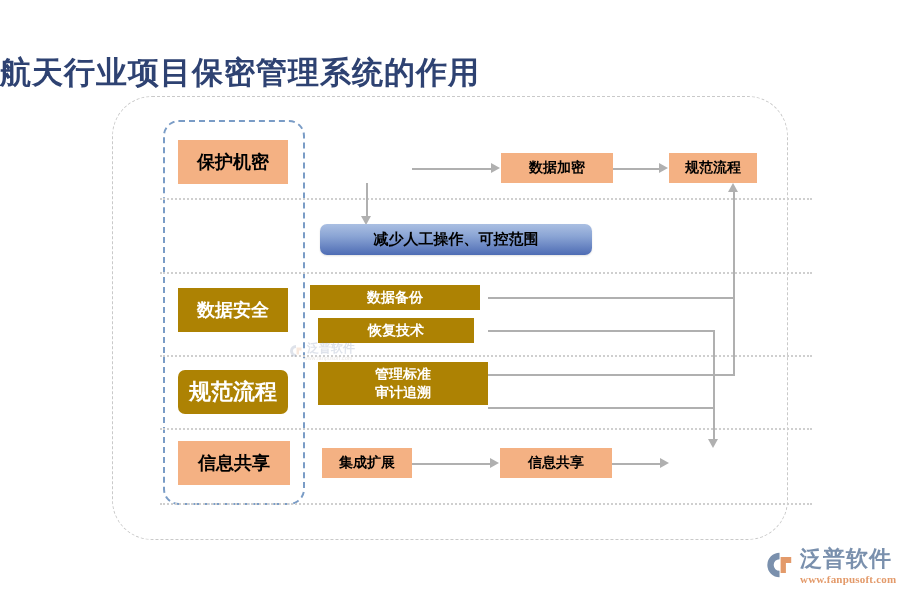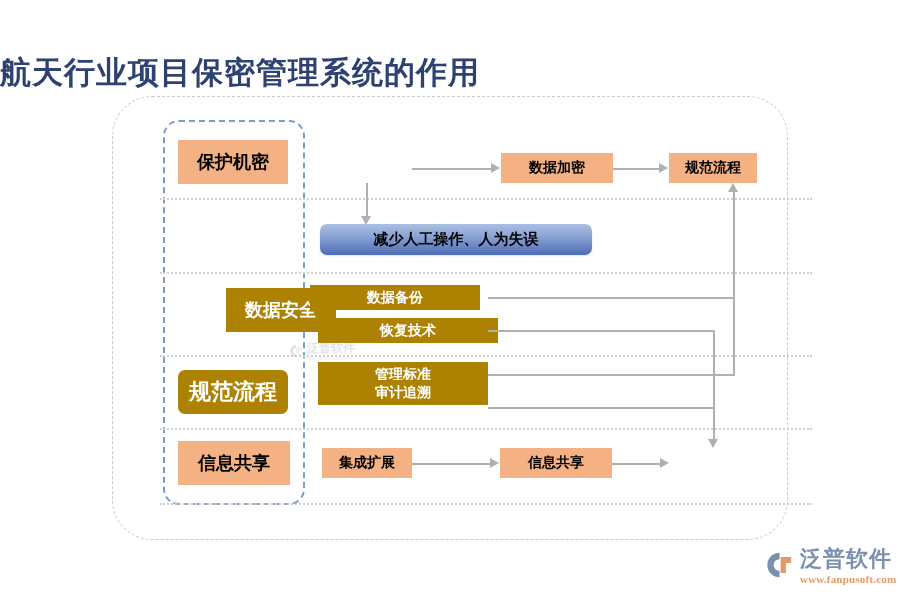--- a/index.html
+++ b/index.html
@@ -192,21 +192,21 @@
   <div class="row-divider" style="top:272px;"></div>
   <div class="row-divider" style="top:355px;"></div>
   <div class="row-divider" style="top:428px;"></div>
   <div class="row-divider" style="top:503px;"></div>
 
   <div class="box box-orange" style="left:178px; top:140px; width:110px; height:44px; font-size:18px;">
     <span>保护机密</span>
   </div>
 
 
-  <div class="box box-gold" style="left:178px; top:288px; width:110px; height:44px; font-size:18px;margin-left:48px;">
+  <div class="box box-gold" style="left:178px; top:288px; width:110px; height:44px; font-size:18px;">
     <span>数据安全</span>
   </div>
 
   <div class="box box-gold" style="left:178px; top:370px; width:110px; height:44px; font-size:22px;border-radius:7px;">
     <span>规范流程</span>
   </div>
 
   <div class="box box-orange" style="left:178px; top:441px; width:112px; height:44px; font-size:18px;">
     <span>信息共享</span>
   </div>
@@ -223,28 +223,28 @@
   <div class="hline" style="left:412px; top:168px; width:80px;"></div>
   <div class="arrow-right" style="left:491px; top:163px;"></div>
 
   <div class="hline" style="left:613px; top:168px; width:47px;"></div>
   <div class="arrow-right" style="left:659px; top:163px;"></div>
 
   <div class="vline" style="left:366px; top:183px; height:35px;"></div>
   <div class="arrow-down" style="left:361px; top:216px;"></div>
 
   <div class="box box-blue-pill" style="left:320px; top:224px; width:272px; height:31px; font-size:15px;">
-    <span>减少人工操作、人为失误</span>
+    <span>减少人工操作、可控范围</span>
   </div>
 
   <div class="box box-gold" style="left:310px; top:285px; width:170px; height:25px; font-size:14px;">
     <span>数据备份</span>
   </div>
 
-  <div class="box box-gold" style="left:318px; top:318px; width:180px; height:25px; font-size:14px;">
+  <div class="box box-gold" style="left:318px; top:318px; width:156px; height:25px; font-size:14px;">
     <span>恢复技术</span>
   </div>
 
   <div class="box box-gold" style="left:318px; top:362px; width:170px; height:25px; font-size:14px;">
     <span>管理标准</span>
   </div>
 
   <div class="box box-gold" style="left:318px; top:380px; width:170px; height:25px; font-size:14px;">
     <span>审计追溯</span>
   </div>

